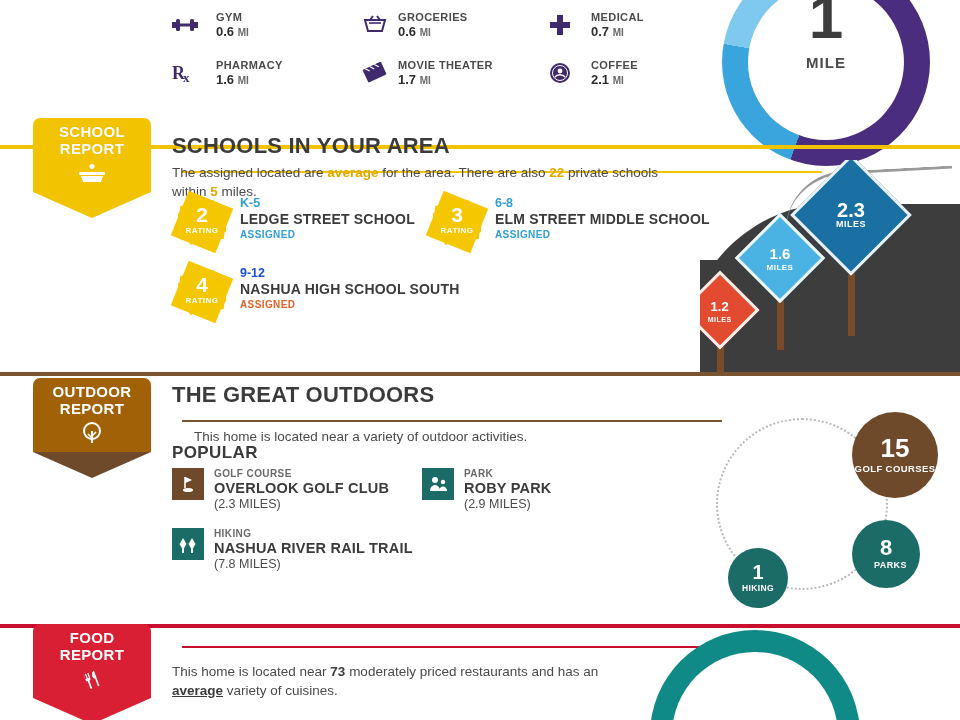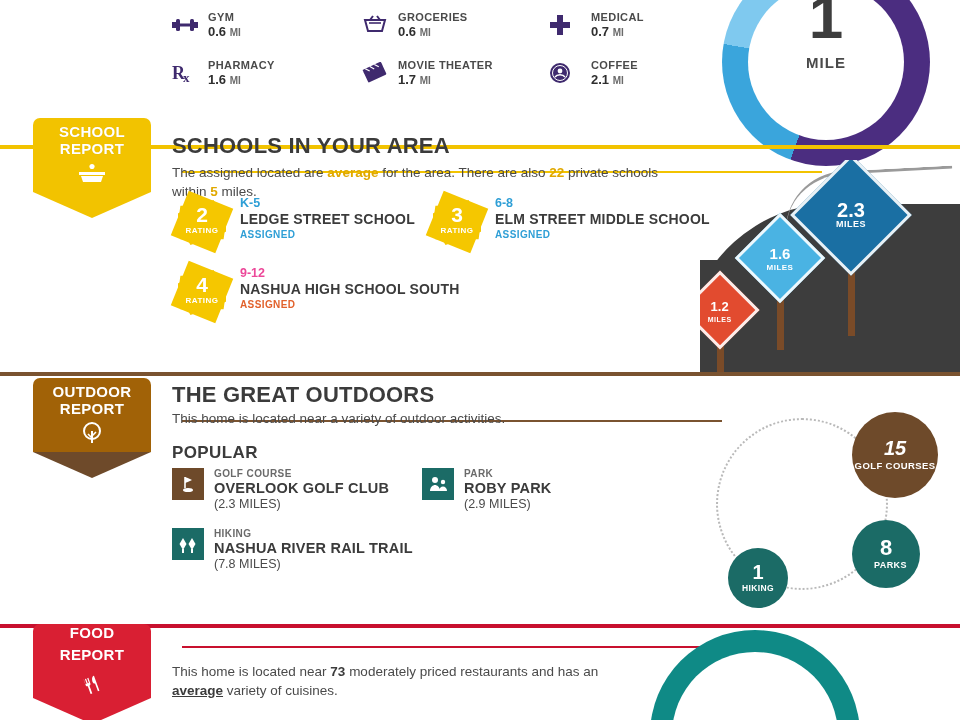--- a/index.html
+++ b/index.html
@@ -12,21 +12,21 @@
     position: relative;
     overflow: hidden;
   }
 
   
   .amenities {
     position: absolute; left: 170px; top: 10px; width: 560px;
   }
   .amen-row { display: flex; margin-bottom: 18px; }
   .amen-cell { display: flex; align-items: flex-start; }
-  .amen-cell.c1 { width: 190px; }
+  .amen-cell.c1 { width: 190px; gap: 8px; }
   .amen-cell.c2 { width: 185px; }
   .amen-cell.c3 { width: 175px; gap: 8px; }
   .amen-icon {
     width: 30px; height: 30px; margin-right: 8px;
     display: flex; align-items: center; justify-content: center;
     color: #3f2a6e; flex: 0 0 30px;
   }
   .amen-text { padding-top: 1px; }
   .amen-name {
     font-size: 11px; font-weight: bold; letter-spacing: .4px;
@@ -83,21 +83,21 @@
   .badge-school { top: 118px; }
   .badge-school .body { background: #f2c300; color: #fff; }
   .badge-school .point { border-top: 26px solid #f2c300; }
   .badge-school .l1, .badge-school .l2 { color:#fff; text-shadow: 0 0 1px rgba(0,0,0,.12); }
 
   .badge-outdoor { top: 378px; }
   .badge-outdoor .body { background: #a16207; }
   .badge-outdoor .point { border-top: 26px solid #6e4a2a; }
 
   .badge-food { top: 624px; }
-  .badge-food .body { background: #d91f33; justify-content: space-between; }
+  .badge-food .body { background: #d91f33; }
   .badge-food .point { border-top: 26px solid #d91f33; }
 
   
   .sec-head {
     position: absolute; left: 172px;
     font-size: 22px; font-weight: bold; color: #3b3b3b; letter-spacing: .2px;
   }
   .sec-head .rule {
     display: inline-block; height: 2px; vertical-align: middle;
     margin-left: 10px; margin-bottom: 3px;
@@ -126,21 +126,21 @@
     position: absolute; left: 0; top: 8px; width: 52px; text-align: center;
     font-size: 21px; font-weight: bold; color: #fff; line-height: 22px;
   }
   .starburst .rt {
     position: absolute; left: 0; top: 30px; width: 52px; text-align: center;
     font-size: 8px; font-weight: bold; letter-spacing: .5px; color: #fff;
   }
   .school-meta .grade { font-size: 12.5px; color: #2f9fd6; font-weight: bold; line-height: 15px; }
   .school-meta .sname { font-size: 14px; font-weight: bold; color: #3b3b3b; line-height: 16px; letter-spacing: .2px; }
   .school-meta .assigned { font-size: 10px; font-weight: bold; letter-spacing: .4px; color: #2f9fd6; margin-top: 2px;}
-  .school-meta .grade.red { color: #ec4899; }
+  .school-meta .grade.red { color: #1d4ed8; }
   .school-meta .assigned.red { color: #e2622c; }
 
   
   .road-art { position: absolute; right: 0; top: 160px; width: 260px; height: 212px; overflow: hidden; }
   .road-art .asphalt {
     position: absolute; right: -30px; top: 44px; width: 300px; height: 190px;
     background: #3d3d3d;
     border-radius: 130px 0 0 0;
     transform: skewX(-6deg);
   }
@@ -198,21 +198,21 @@
   .cluster { position: absolute; right: 10px; top: 400px; width: 260px; height: 225px; }
   .cluster .dotted {
     position: absolute; left: 26px; top: 18px; width: 172px; height: 172px;
     border: 2px dotted #b9b9b9; border-radius: 50%;
   }
   .bub { position: absolute; border-radius: 50%; color: #fff; text-align: center;
          display: flex; flex-direction: column; align-items: center; justify-content: center; }
   .bub .bv { font-weight: bold; line-height: 1; }
   .bub .bl { font-weight: bold; letter-spacing: .4px; line-height: 1.1; }
   .bub-golf { width: 86px; height: 86px; background: #6e4a2a; right: 12px; top: 12px; }
-  .bub-golf .bv { font-size: 20px; font-style: italic; }
+  .bub-golf .bv { font-size: 26px; }
   .bub-golf .bl { font-size: 9.5px; margin-top: 3px; }
   .bub-parks { width: 68px; height: 68px; background: #1b6b66; right: 30px; top: 120px; }
   .bub-parks .bv { font-size: 22px; }
   .bub-parks .bl { font-size: 9px; margin-top: 2px; padding-left: 9px; }
   .bub-hiking { width: 60px; height: 60px; background: #1b6b66; left: 38px; top: 148px; }
   .bub-hiking .bv { font-size: 20px; }
   .bub-hiking .bl { font-size: 8.5px; margin-top: 2px; }
   .cluster .center {
     position: absolute; left: 62px; top: 84px; width: 104px; text-align: center;
   }
@@ -453,21 +453,21 @@
         </svg>
     </div>
   </div>
   <div class="point"></div>
 </div>
 
 <div class="sec-head" style="top:382px;">
   <span>THE GREAT OUTDOORS</span><span class="rule" style="width:540px;background:#7a5330;"></span>
 </div>
 
-<div class="sec-desc" style="top:409px; width:520px;">This home is located near a variety of outdoor activities.</div>
+<div class="sec-desc" style="top:427px; width:520px;margin-left:22px;">This home is located near a variety of outdoor activities.</div>
 
 <div class="popular-title">POPULAR</div>
 
 <div class="out-list">
   <div class="out-row">
     <div class="out-item">
       <div class="out-ico brown">
         <svg width="18" height="18" viewBox="0 0 18 18">
             <path d="M6 2v11" stroke="#fff" stroke-width="1.6"></path>
             <path d="M6 2c3 1 5 2 7 3-2 1-4 2-7 3z" fill="#fff"></path>

